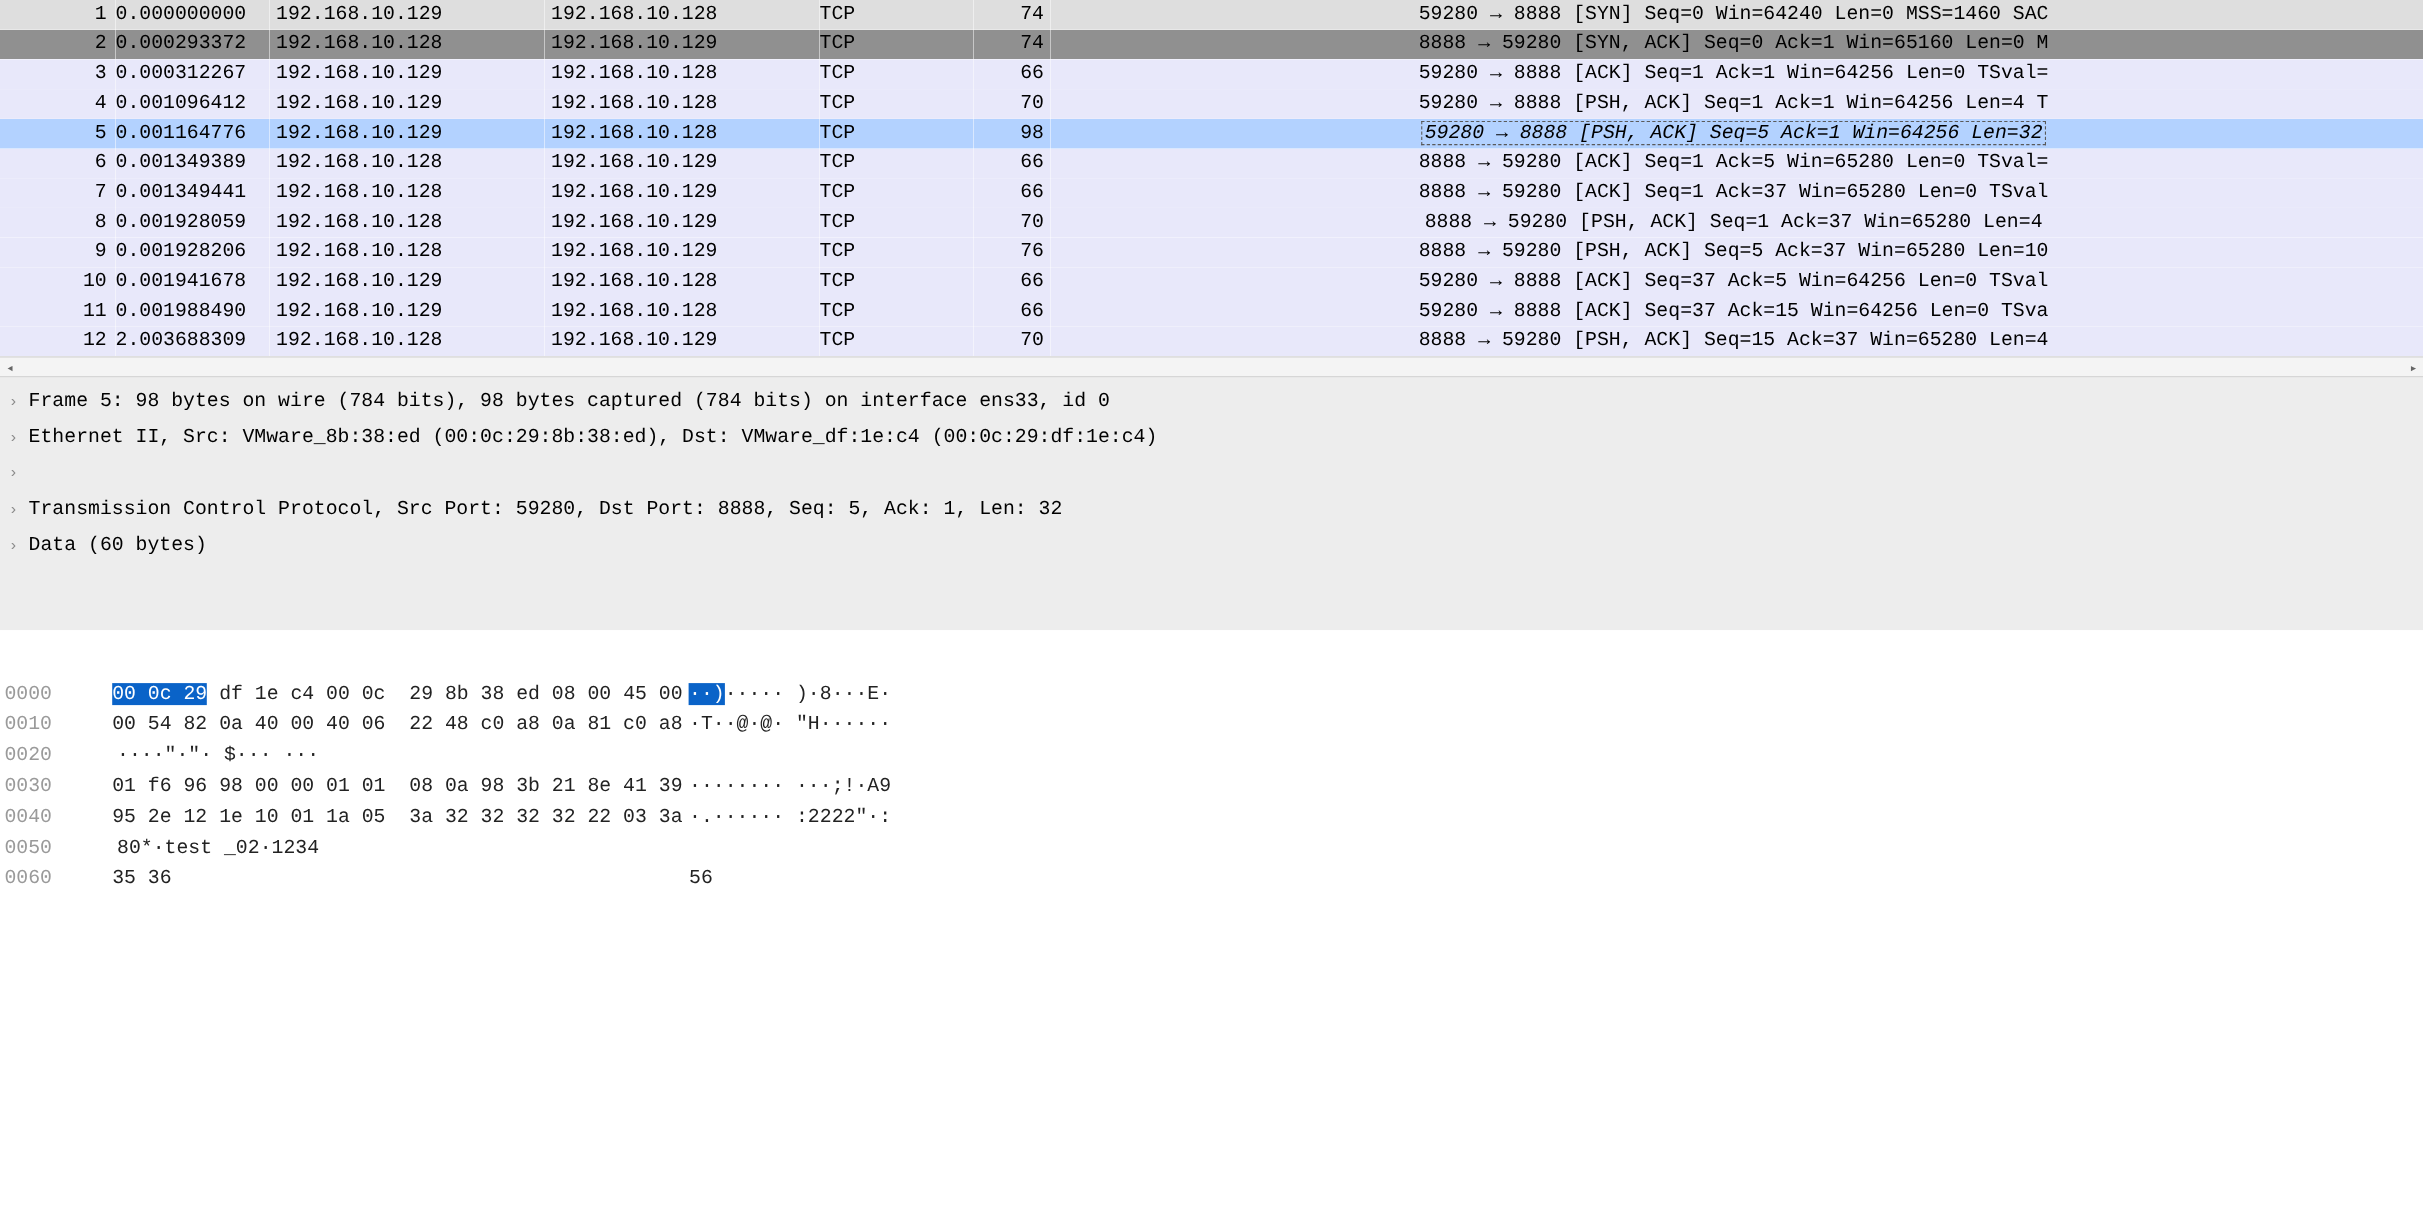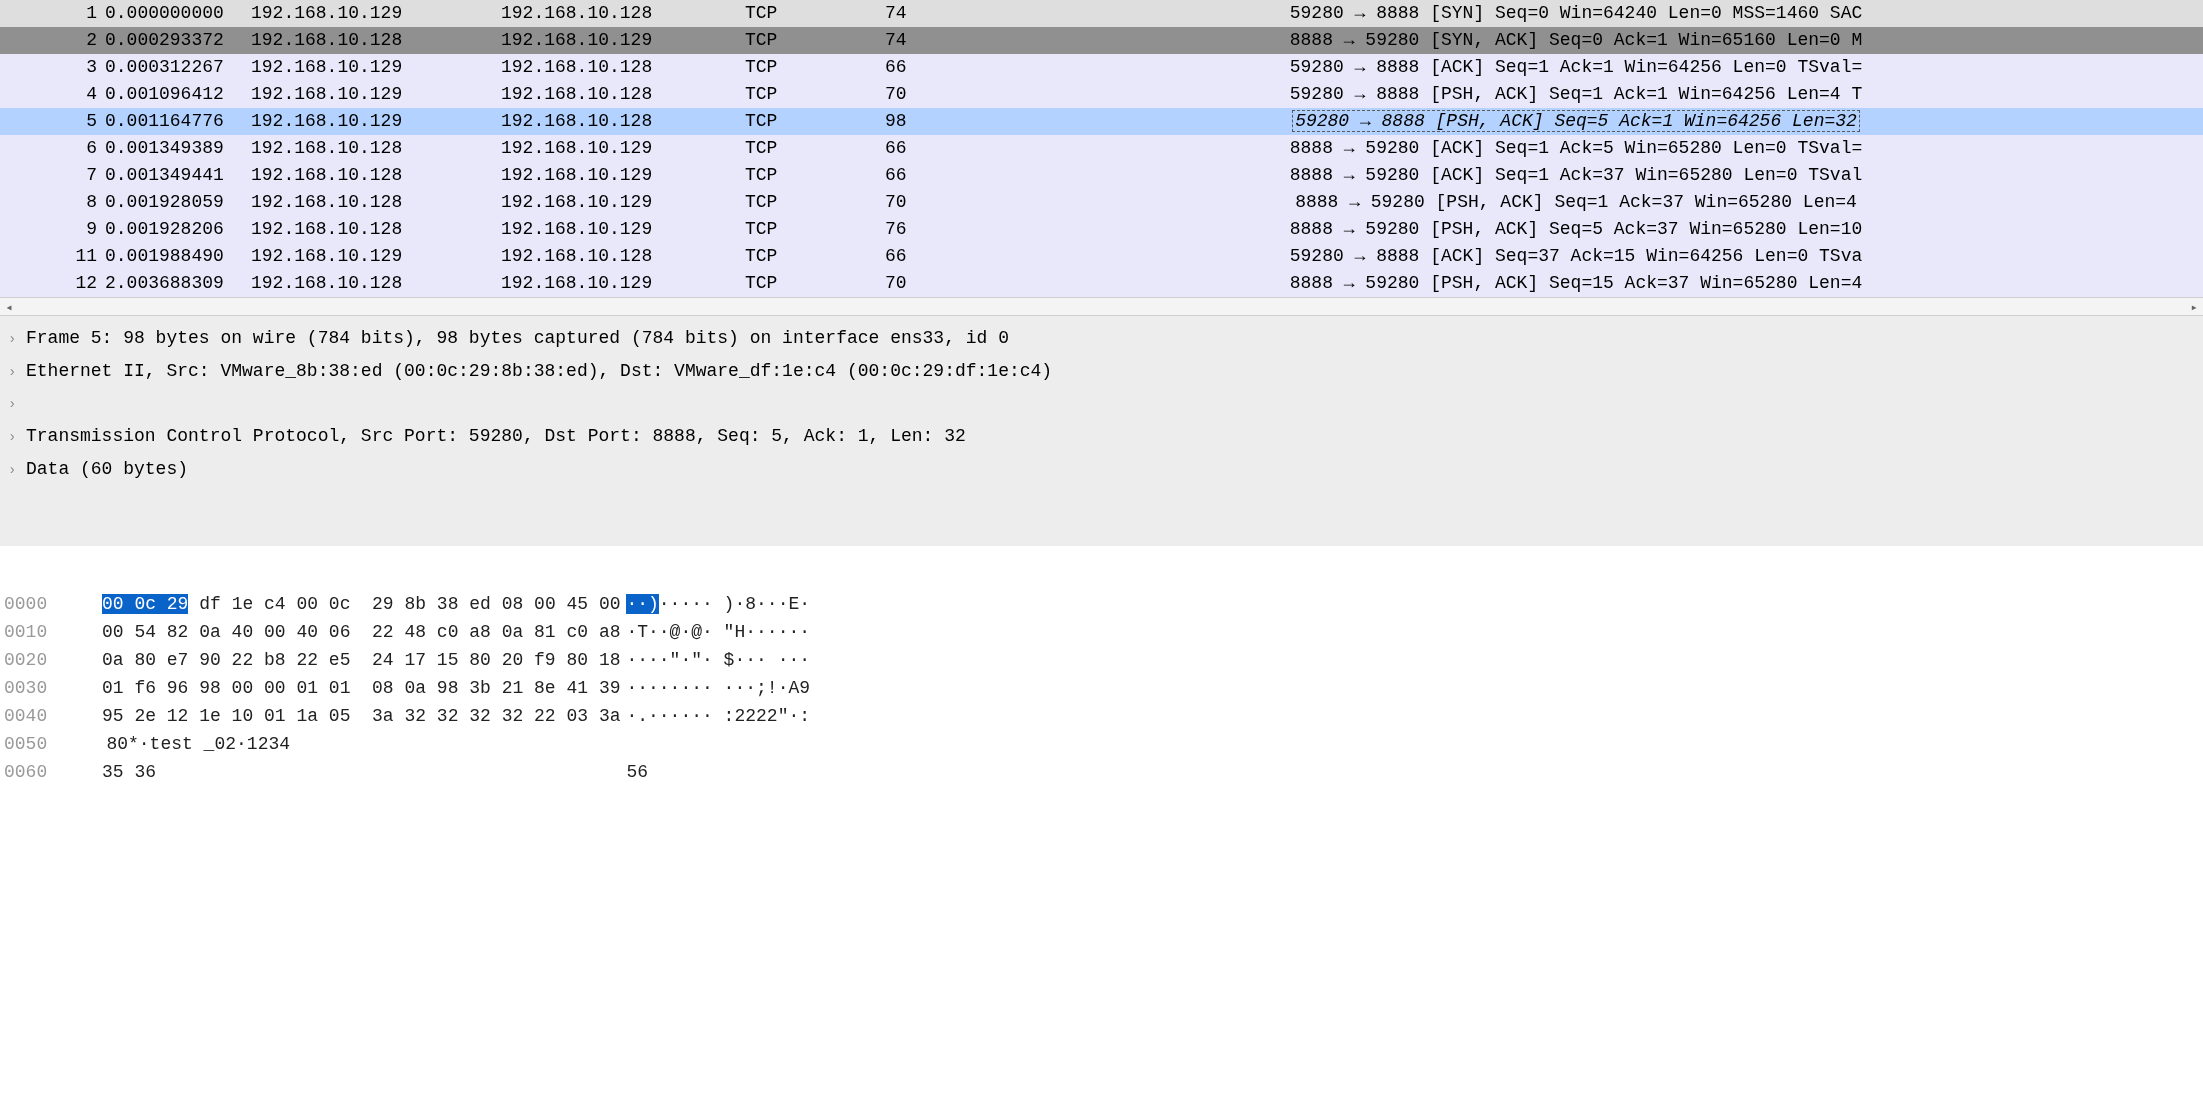--- a/index.html
+++ b/index.html
@@ -25,21 +25,21 @@
   font-size:18px;
   line-height:27px;
   color:#000000;
 }
 .packet-list .col-spacer{ width:10px; }
 .packet-list .col-no   { width:95px;  text-align:right; padding-right:8px;}
 .packet-list .col-time { width:140px; text-align:left;  }
 .packet-list .col-src  { width:250px; text-align:left; padding-left:6px;}
 .packet-list .col-dst  { width:250px; text-align:left; padding-left:6px;}
 .packet-list .col-prot { width:140px; text-align:left;}
-.packet-list .col-len  { width:70px;  text-align:left; padding-right:6px;}
+.packet-list .col-len  { width:70px;  text-align:right; padding-right:6px;}
 .packet-list .col-info { width:auto; text-align:center; }
 
 .row-syn    { background:#dedede; }
 .row-synack { background:#909090; }
 .row-tcp    { background:#e8e8fa; }
 .row-selected { background:#b3d2ff; }
 .row-selected .col-info span.sel-box{
   border:1px dashed #5a5a5a;
   padding:0 2px;
   font-style:italic;
@@ -205,20 +205,30 @@
         <td class="col-no">9</td>
         <td class="col-time">0.001928206</td>
         <td class="col-src">192.168.10.128</td>
         <td class="col-dst">192.168.10.129</td>
         <td class="col-prot">TCP</td>
         <td class="col-len">76</td>
         <td class="col-info">8888 → 59280 [PSH, ACK] Seq=5 Ack=37 Win=65280 Len=10</td>
       </tr>
       <tr class="row-tcp">
         <td class="col-spacer"></td>
+        <td class="col-no">10</td>
+        <td class="col-time">0.001941678</td>
+        <td class="col-src">192.168.10.129</td>
+        <td class="col-dst">192.168.10.128</td>
+        <td class="col-prot">TCP</td>
+        <td class="col-len">66</td>
+        <td class="col-info">59280 → 8888 [ACK] Seq=37 Ack=5 Win=64256 Len=0 TSval</td>
+      </tr>
+      <tr class="row-tcp">
+        <td class="col-spacer"></td>
         <td class="col-no">11</td>
         <td class="col-time">0.001988490</td>
         <td class="col-src">192.168.10.129</td>
         <td class="col-dst">192.168.10.128</td>
         <td class="col-prot">TCP</td>
         <td class="col-len">66</td>
         <td class="col-info">59280 → 8888 [ACK] Seq=37 Ack=15 Win=64256 Len=0 TSva</td>
       </tr>
       <tr class="row-tcp">
         <td class="col-spacer"></td>
@@ -258,18 +268,18 @@
       <span class="tree-arrow">›</span>
       <span>Data (60 bytes)</span>
     </div>
   </div>
 
 <div class="gap"></div>
 
 <div class="hex-pane" id="hex-pane">
     <div class="hex-row"><span class="hex-offset">0000</span><span class="hex-block"><span class="hex-hl">00 0c 29</span> df 1e c4 00 0c  29 8b 38 ed 08 00 45 00</span><span class="hex-ascii">   <span class="hex-hl">··)</span>····· )·8···E·</span></div>
     <div class="hex-row"><span class="hex-offset">0010</span><span class="hex-block">00 54 82 0a 40 00 40 06  22 48 c0 a8 0a 81 c0 a8</span><span class="hex-ascii">   ·T··@·@· "H······</span></div>
-    <div class="hex-row"><span class="hex-offset">0020</span><span class="hex-block">0a 80 e7 90 22 b8 22 e5  24 17 15 80 20 f9 80 18</span><span class="hex-ascii">   ····"·"· $··· ···</span></div>
+    <div class="hex-row"><span class="hex-offset">0020</span><span class="hex-ascii">   ····"·"· $··· ···</span></div>
     <div class="hex-row"><span class="hex-offset">0030</span><span class="hex-block">01 f6 96 98 00 00 01 01  08 0a 98 3b 21 8e 41 39</span><span class="hex-ascii">   ········ ···;!·A9</span></div>
     <div class="hex-row"><span class="hex-offset">0040</span><span class="hex-block">95 2e 12 1e 10 01 1a 05  3a 32 32 32 32 22 03 3a</span><span class="hex-ascii">   ·.······ :2222"·:</span></div>
     <div class="hex-row"><span class="hex-offset">0050</span><span class="hex-ascii">   80*·test _02·1234</span></div>
     <div class="hex-row"><span class="hex-offset">0060</span><span class="hex-block">35 36</span><span class="hex-ascii">   56</span></div>
   </div>
 
 </body></html>

